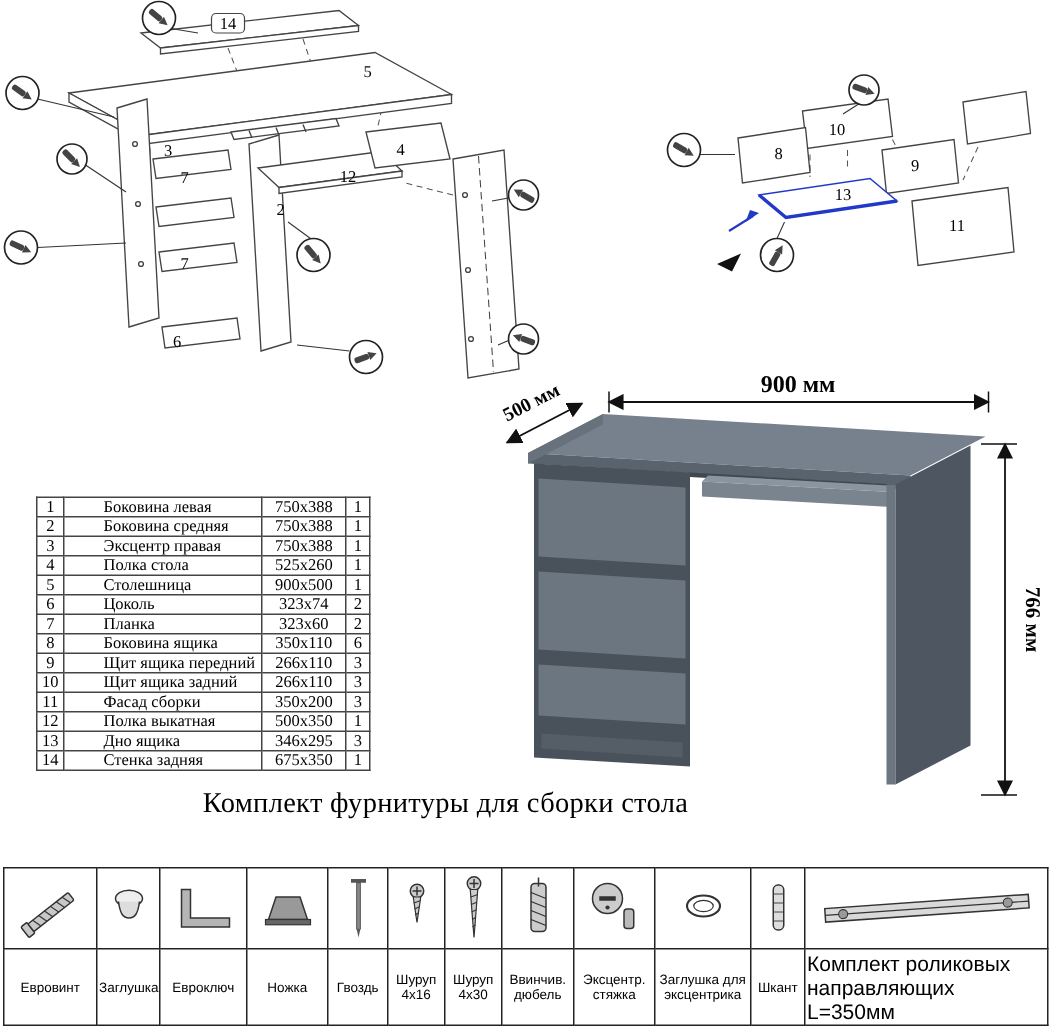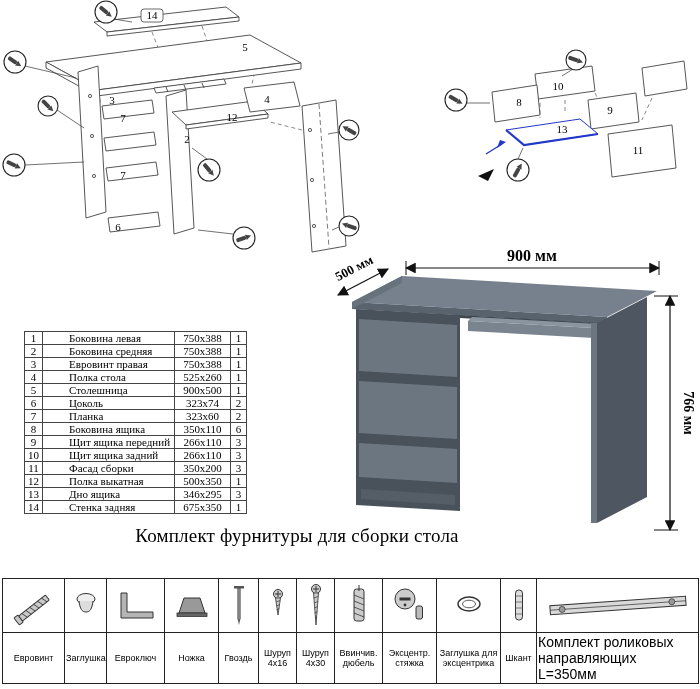--- a/index.html
+++ b/index.html
@@ -287,21 +287,21 @@
         <td class="c-qty">1</td>
       </tr>
     <tr>
         <td class="c-num">2</td>
         <td class="c-name">Боковина средняя</td>
         <td class="c-size">750x388</td>
         <td class="c-qty">1</td>
       </tr>
     <tr>
         <td class="c-num">3</td>
-        <td class="c-name">Евровинт правая</td>
+        <td class="c-name">Эксцентр правая</td>
         <td class="c-size">750x388</td>
         <td class="c-qty">1</td>
       </tr>
     <tr>
         <td class="c-num">4</td>
         <td class="c-name">Полка стола</td>
         <td class="c-size">525x260</td>
         <td class="c-qty">1</td>
       </tr>
     <tr>

